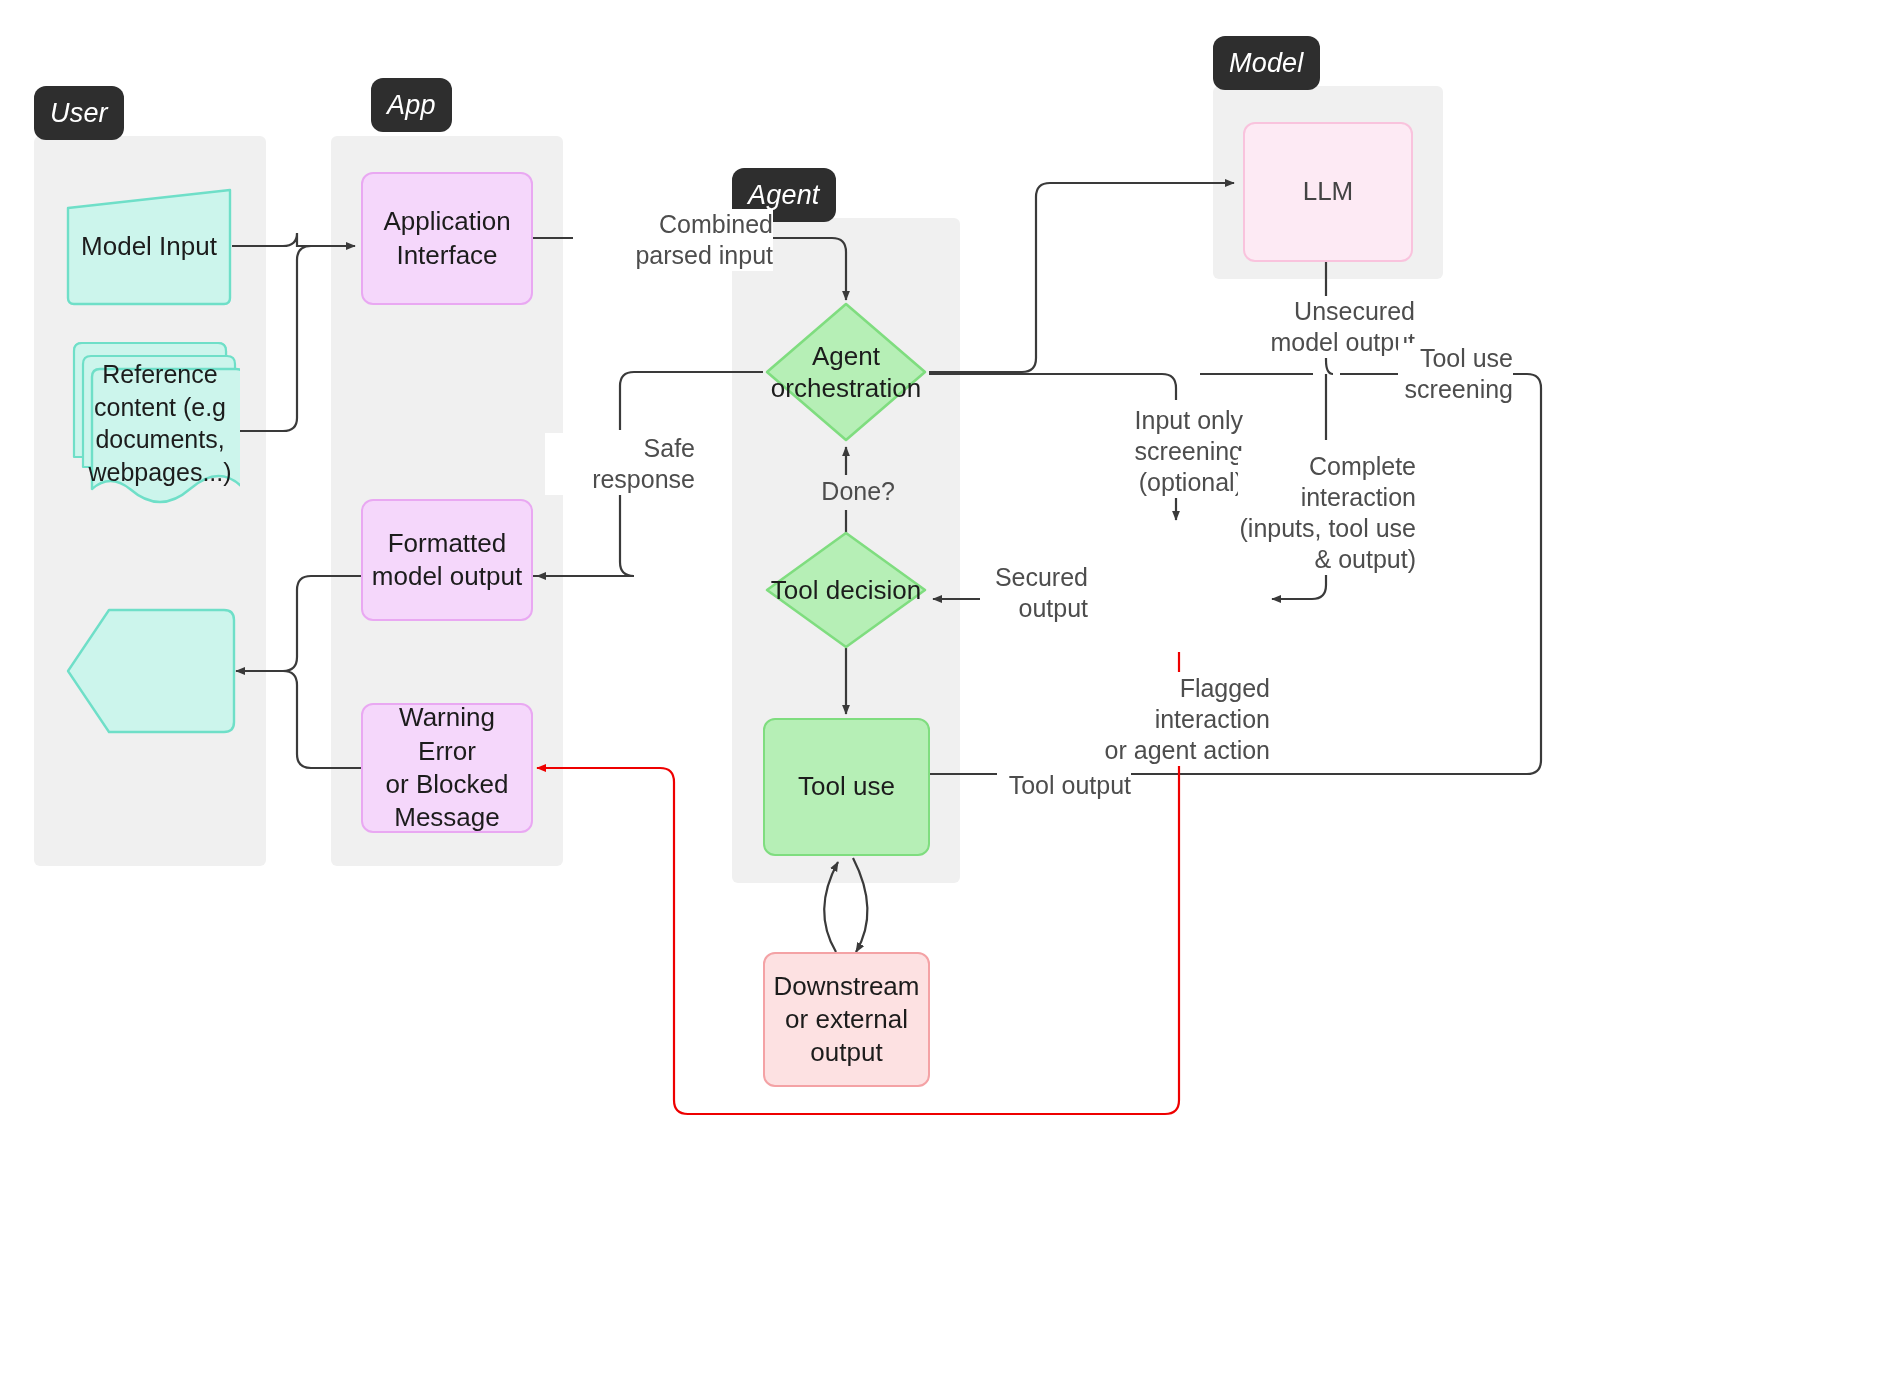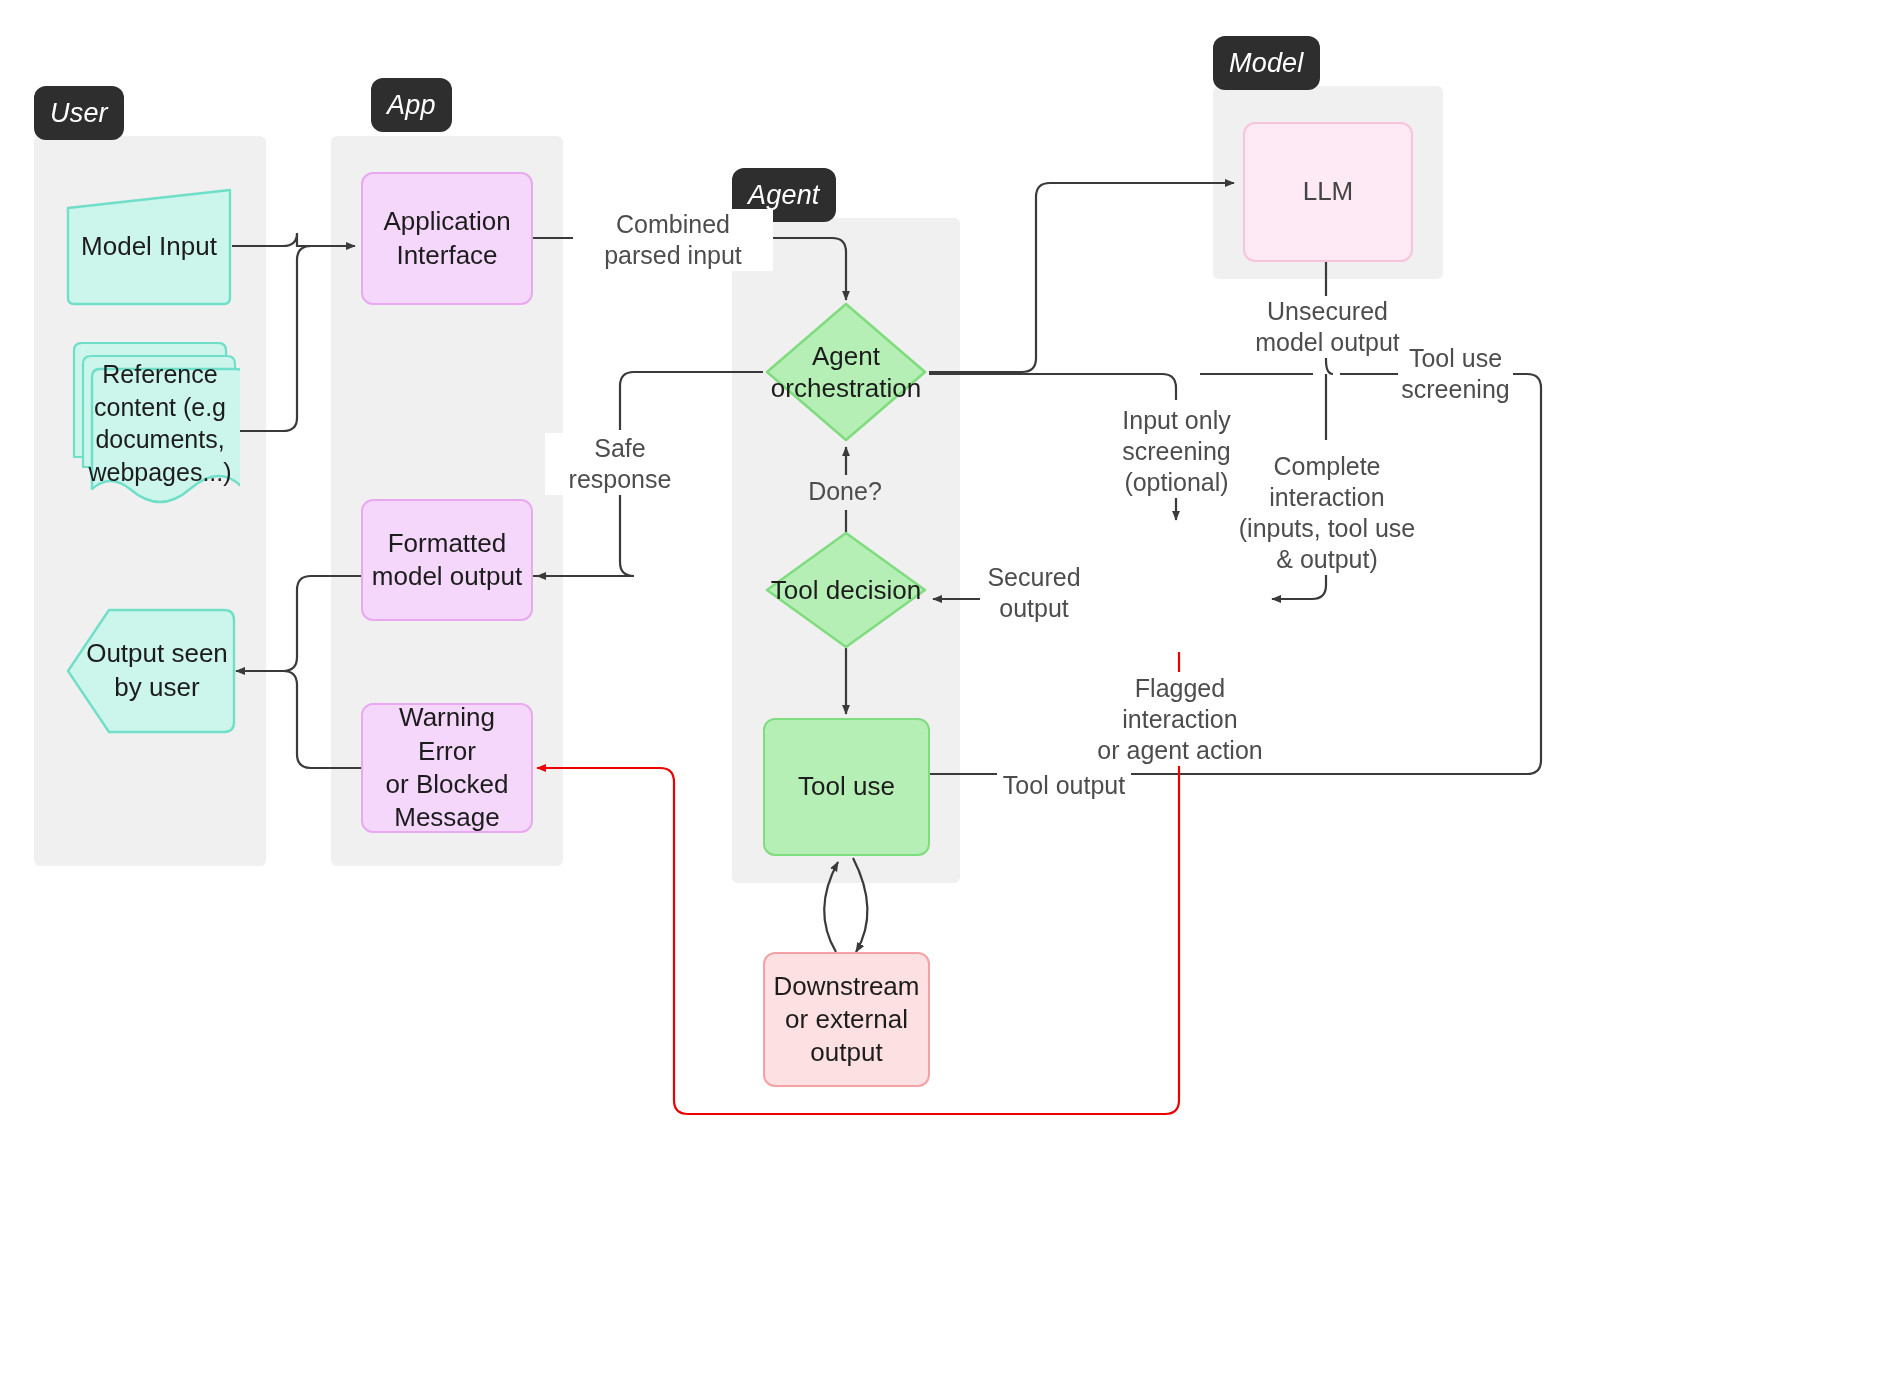--- a/index.html
+++ b/index.html
@@ -24,21 +24,21 @@
   .diamond{position:absolute;}
   .diamond .dshape{position:absolute;inset:0;}
   .diamond .dlabel{position:absolute;inset:0;display:flex;align-items:center;
         justify-content:center;text-align:center;font-size:26px;color:#1c1c1c;line-height:1.25;}
 
   .parallelogram{position:absolute;}
   .hexagon{position:absolute;}
   .docstack{position:absolute;}
 
   .edge-label{position:absolute;color:#4d4d4d;font-size:25px;line-height:1.24;
-        text-align:center;background:#ffffff;}
+        text-align:right;background:#ffffff;}
   .edge-label.on-lane{background:#f0f0f0;}
 
   svg.wires{position:absolute;left:0;top:0;width:1891px;height:1379px;overflow:visible;}
   .ln{fill:none;stroke:#3a3a3a;stroke-width:2.2;}
   .ln-red{fill:none;stroke:#ee0000;stroke-width:2.2;}
 </style>
 </head>
 <body>
 
 <div id="canvas">
@@ -129,24 +129,20 @@
       <span>Reference content (e.g</span>
       <span>documents,</span>
       <span>webpages...)</span>
     </div>
   </div>
 
   <div class="hexagon" style="left:64px;top:606px;width:175px;height:130px;">
     <svg width="175" height="130" viewBox="0 0 175 130">
       <path d="M45,4 L160,4 Q170,4 170,14 L170,116 Q170,126 160,126 L45,126 L4,65 Z" fill="#ccf5ec" stroke="#6fdfc8" stroke-width="2.4" stroke-linejoin="round"></path>
     </svg>
-    <div style="position:absolute;left:18px;top:0;width:150px;height:130px;display:flex;flex-direction:column;align-items:center;justify-content:center;font-size:26px;color:#1c1c1c;line-height:1.3;text-align:center;">
-      <span>Output seen</span>
-      <span>by user</span>
-    </div>
   </div>
 
   <div class="node rect purple" style="left:361px;top:172px;width:172px;height:133px;">
     <div style="display:flex;flex-direction:column;">
       <span>Application</span>
       <span>Interface</span>
     </div>
   </div>
 
   <div class="node rect purple" style="left:361px;top:499px;width:172px;height:122px;">

